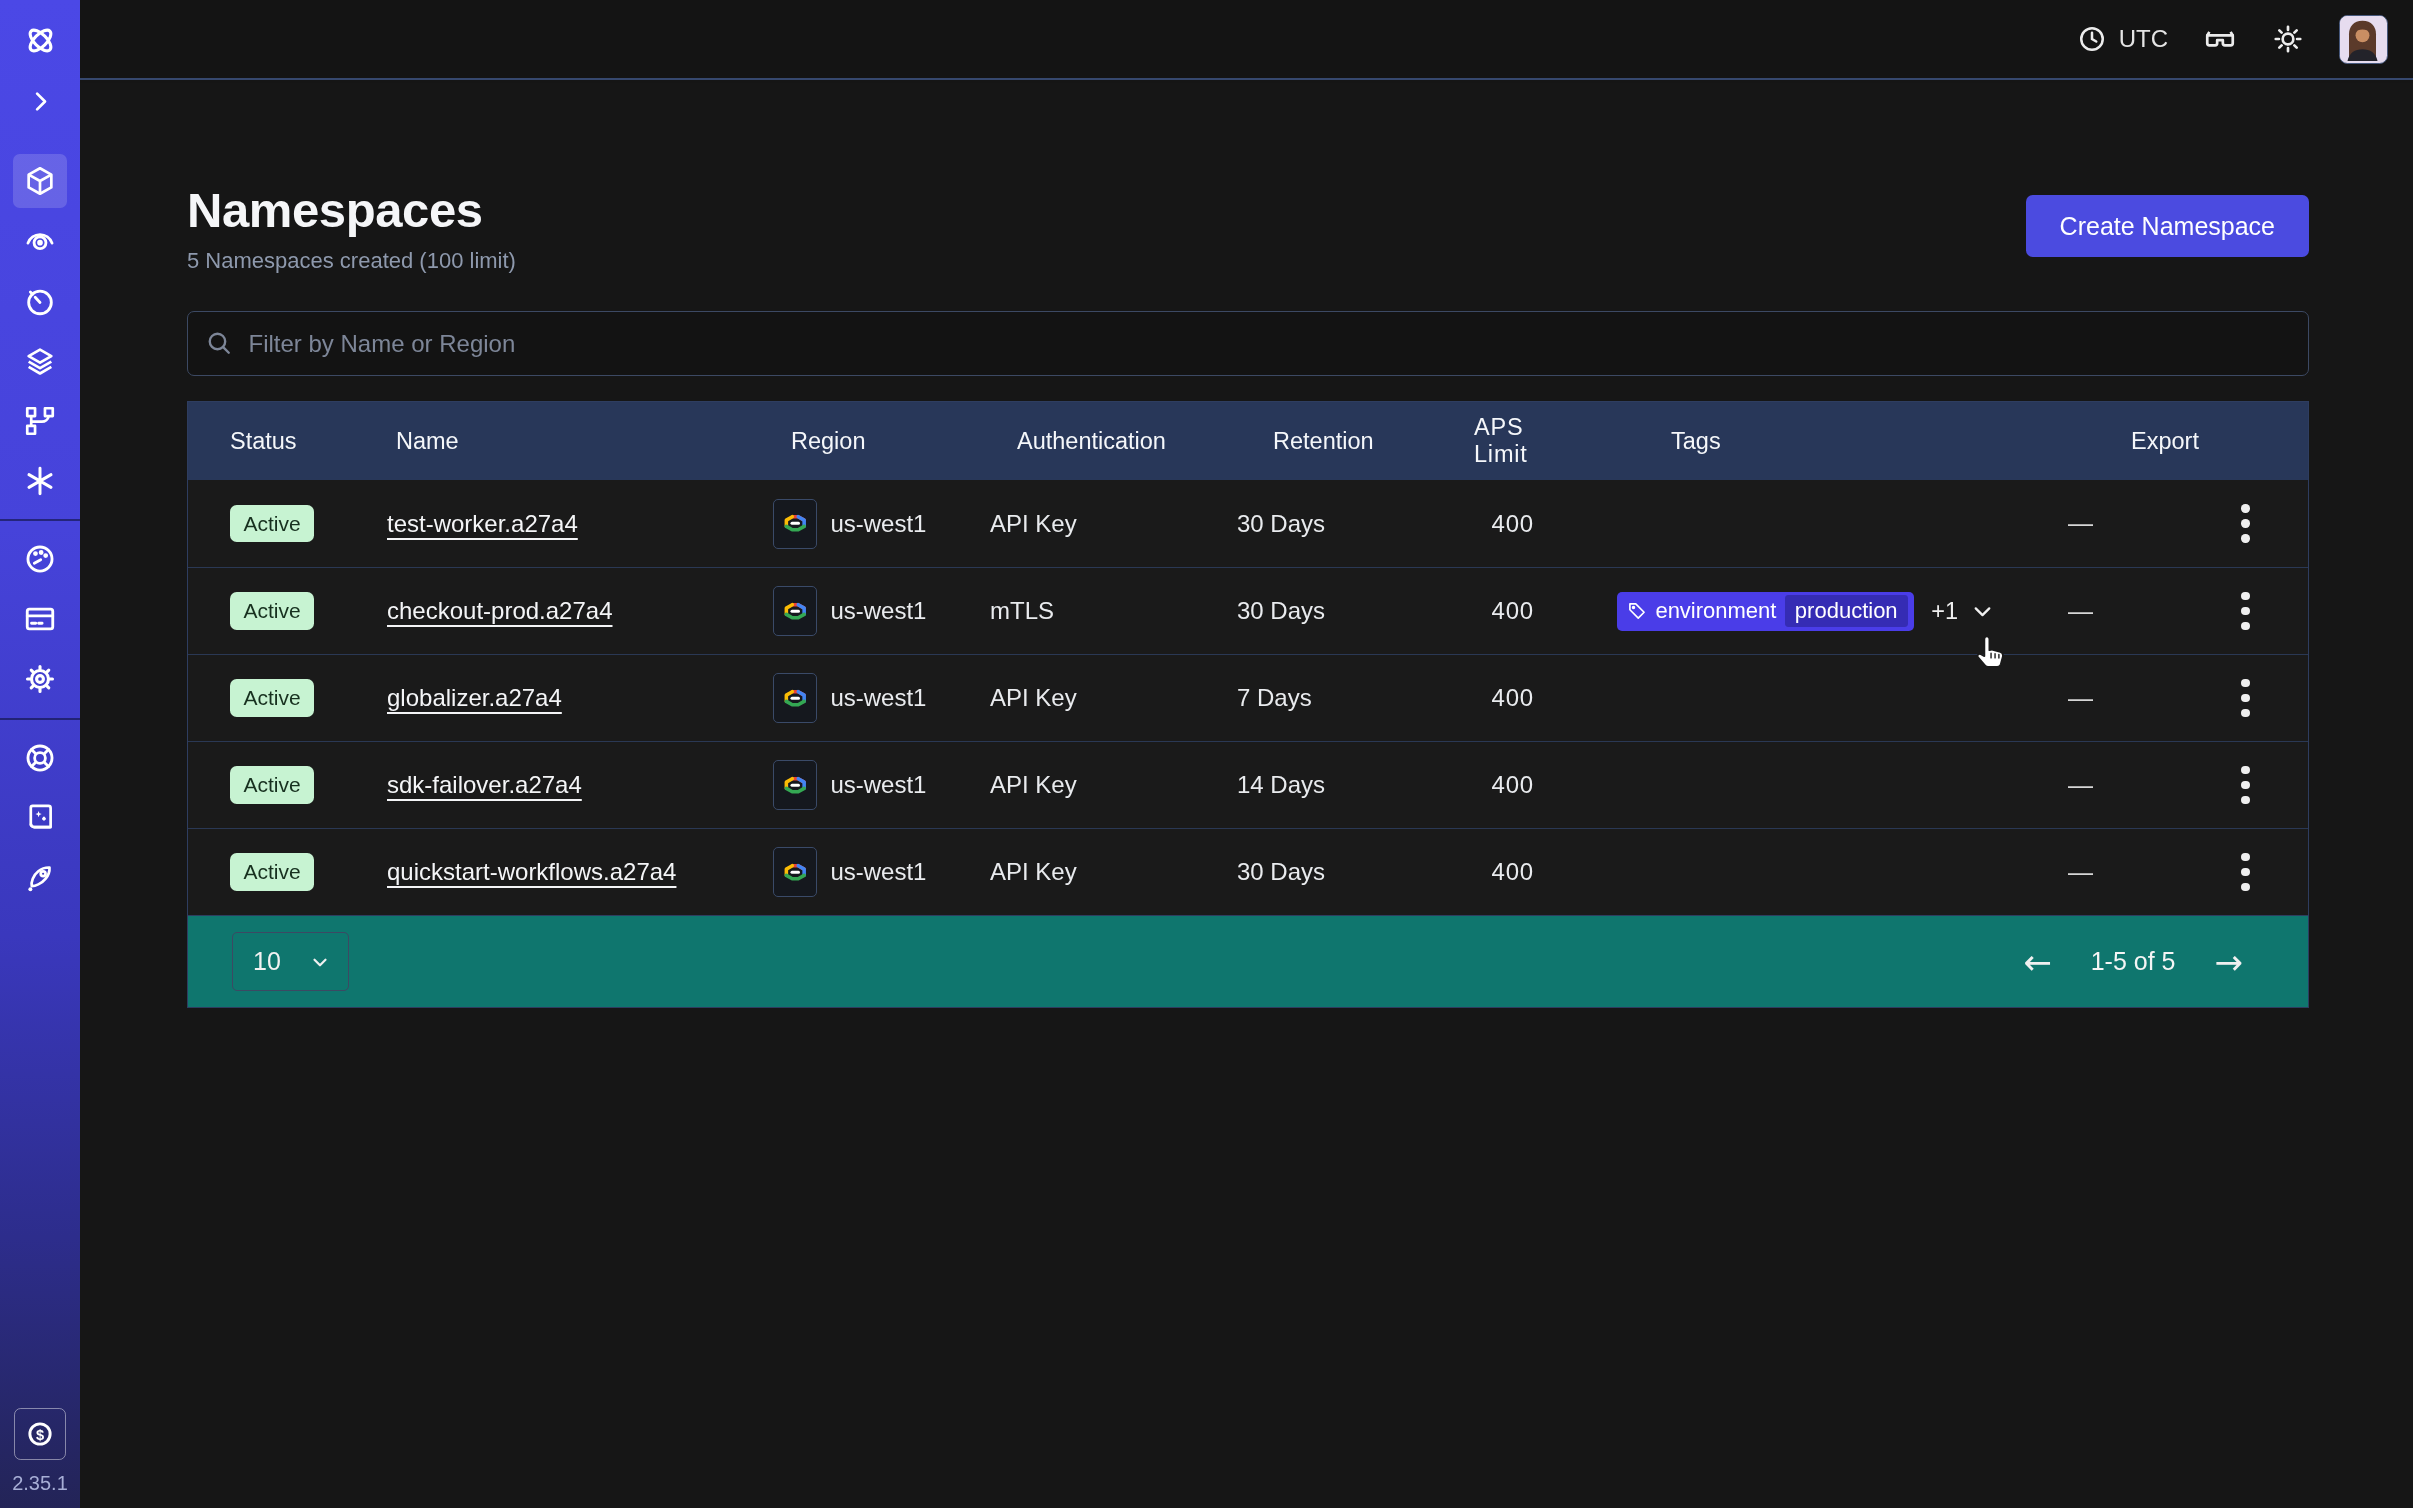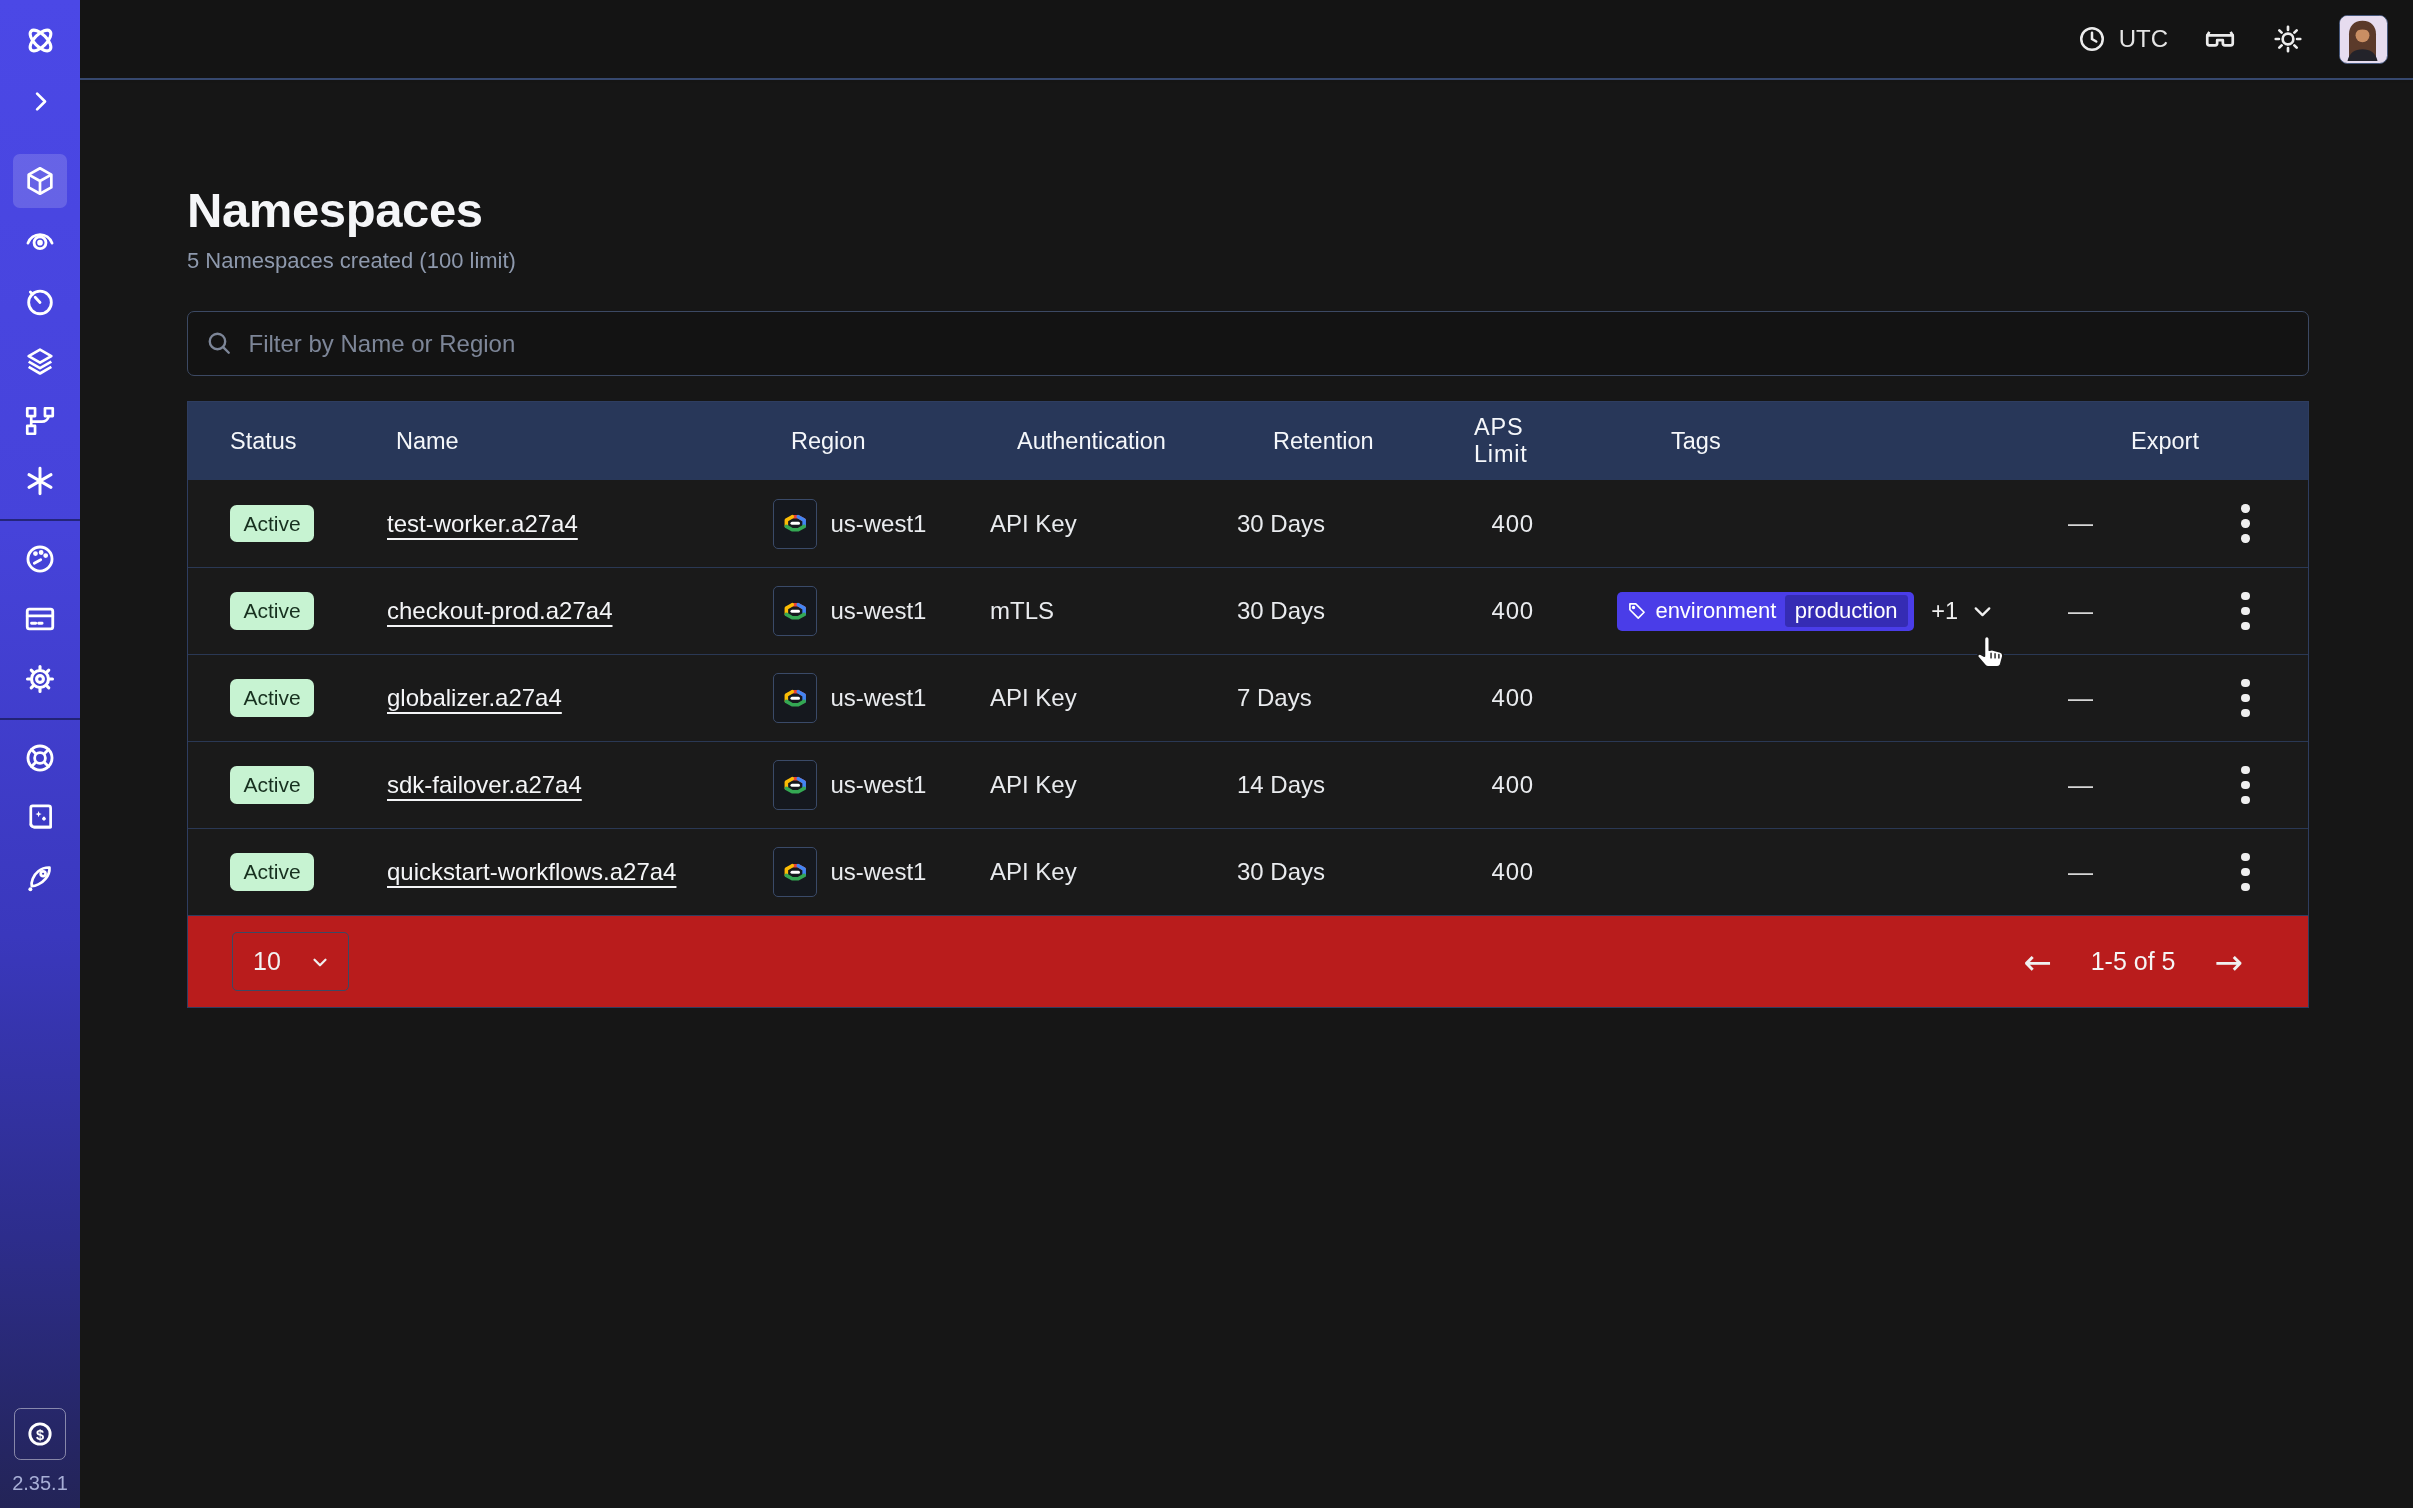--- a/index.html
+++ b/index.html
@@ -74,21 +74,21 @@
   .kebab i { width:8.4px; height:8.4px; border-radius:50%; background:#efefef; display:block; }
 
   .tag-pill { height:39px; background:#4a3de8; border-radius:5px; display:flex; align-items:center;
     gap:8.4px; padding:0 6.7px 0 10px; cursor:pointer;text-align:center; }
   .tag-key { font-size:22px; color:#fff; }
   .tag-val { background:#352cb4; border-radius:3.4px; padding:3.4px 10px; font-size:22px; color:#fff; }
   .tag-more { margin-left:17px; font-size:23.5px; color:#f0f0f0; }
   .tag-chevron { margin-left:11.7px; display:flex; cursor:pointer; }
 
   .tfoot { height:92px; border-top:1.7px solid #2e3d60; display:flex; align-items:center;
-    padding-left:44px; padding-right:65px; background:#b91c1c; }
+    padding-left:44px; padding-right:65px; background:#0f766e; }
   .page-size { width:117px; height:59px; border:1.7px solid #3c4963; border-radius:5px; background:transparent;
     display:flex; align-items:center; justify-content:space-between; padding:0 17px 0 20px;
     font-size:25px; color:#f2f2f2; cursor:pointer; }
   .pager { margin-left:auto; display:flex; align-items:center; gap:39px; }
   .pager-arrow { background:none; border:none; font-size:34px; color:#f0f0f0; cursor:pointer; line-height:1; font-family:"DejaVu Sans",sans-serif; }
   .pager-range { font-size:25px; color:#f5f5f5; }
 
   .cursor { position:absolute; left:1971px; top:634px; z-index:20; pointer-events:none; }
 
   svg.ic { display:block; }
@@ -248,20 +248,21 @@
     </div>
   </header>
 
   <main class="main">
 
     <div class="page-header">
       <div>
         <h1 class="page-title">Namespaces</h1>
         <div class="page-subtitle">5 Namespaces created (100 limit)</div>
       </div>
+      <button class="create-btn">Create Namespace</button>
     </div>
 
     <div class="filter-bar">
       <svg class="ic" width="28.5" height="28.5" viewBox="0 0 24 24" fill="none" stroke="#7d8698" stroke-width="2" stroke-linecap="round">
         <circle cx="10.5" cy="10.5" r="6.5"></circle>
         <path d="M15.3 15.3L20 20"></path>
       </svg>
       <input class="filter-input" type="text" placeholder="Filter by Name or Region" style="">
     </div>
 

